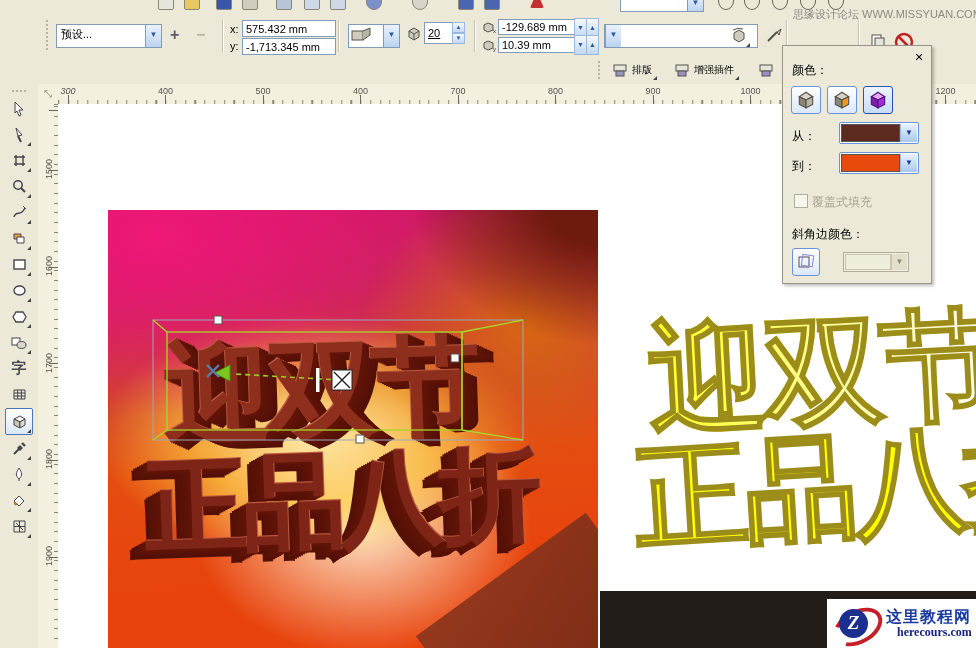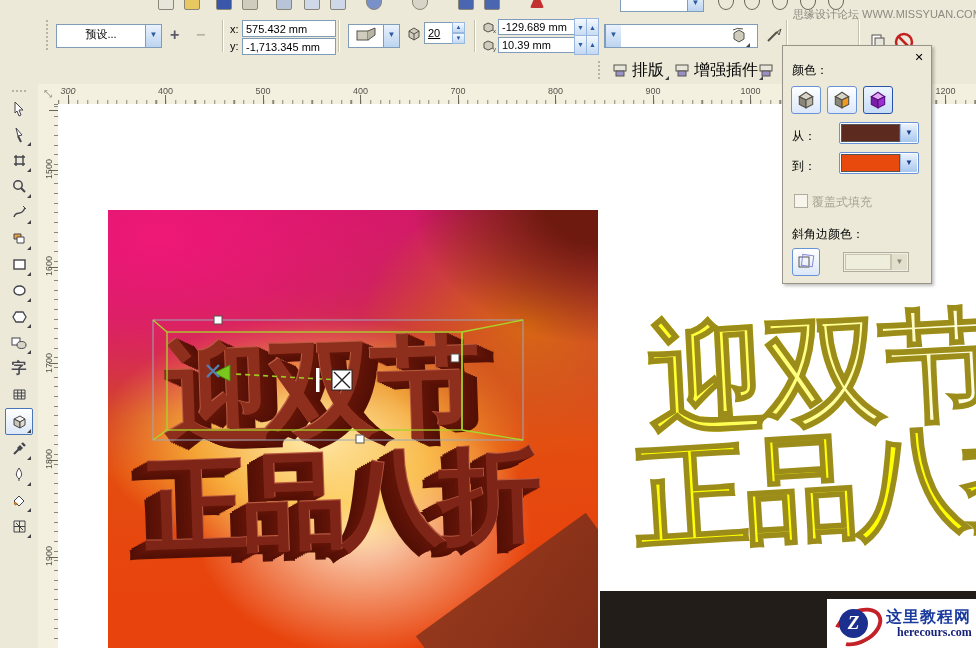--- a/index.html
+++ b/index.html
@@ -10,33 +10,33 @@
   .topstrip{left:0;top:0;width:976px;height:14px;background:#ece9d8;border-bottom:1px solid #d8d4c4;overflow:hidden;}
   .cuticon{position:absolute;top:-8px;width:14px;height:16px;border:1px solid #8a8778;border-radius:2px;background:#cfccbd;}
   .grip{border-left:2px dotted #b8b4a0;height:100%;}
   .vsep{position:absolute;width:1px;background:#c6c2b0;border-right:1px solid #fff;}
   .combo-cut{position:absolute;top:-6px;height:16px;background:#fff;border:1px solid #7f9db9;}
   .chev{display:inline-block;width:15px;height:100%;background:linear-gradient(#eaf2fd,#bcd4f0);border-left:1px solid #7f9db9;color:#2a5aa0;text-align:center;line-height:16px;font-size:8px;}
   
   .propbar{left:0;top:14px;width:976px;height:42px;background:#ece9d8;border-bottom:1px solid #b8b4a4;}
   .fld{background:#fff;border:1px solid #7f9db9;font-size:11px;padding:0 3px;display:flex;align-items:center;white-space:nowrap;overflow:hidden;}
   .xpcombo{display:flex;background:#fff;border:1px solid #7f9db9;align-items:stretch;}
-  .xpcombo .val{flex:1;padding:2px 4px;white-space:nowrap;overflow:hidden;text-align:center;}
+  .xpcombo .val{flex:1;padding:2px 4px;white-space:nowrap;overflow:hidden;}
   .spin{display:flex;flex-direction:column;width:13px;}
   .spin span{flex:1;background:linear-gradient(#f4f9ff,#c2d8f2);border:1px solid #98b8e0;font-size:6px;line-height:8px;text-align:center;color:#2a5aa0;}
   .pm{font-weight:bold;font-size:16px;color:#5a5a66;}
   .lbl{font-size:11px;}
   .arrbtn{width:11px;height:18px;background:linear-gradient(#f4f9ff,#c2d8f2);border:1px solid #98b8e0;font-size:7px;color:#2a5aa0;text-align:center;line-height:18px;}
   .toolbtn{display:flex;align-items:center;justify-content:center;width:24px;height:24px;border-radius:2px;}
   .toolbtn.pressed{background:#f8d8a8;border:1px solid #4a76b8;background:linear-gradient(#fde6c2,#f5c87e);}
   .flyc{position:relative;}
   .flyc::after{content:"";position:absolute;right:1px;bottom:1px;border-left:4px solid transparent;border-bottom:4px solid #444;}
   
   .secbar{left:0;top:56px;width:976px;height:28px;background:#ece9d8;}
-  .tbtn{position:absolute;top:3px;height:22px;display:flex;align-items:center;gap:4px;padding:0 6px;font-size:16px;}
+  .tbtn{position:absolute;top:3px;height:22px;display:flex;align-items:center;gap:4px;padding:0 6px;font-size:10px;}
   
   .hruler{left:58px;top:84px;width:918px;height:20px;background:#f4f0e0;border-bottom:1px solid #98948a;
     background-image:
       repeating-linear-gradient(to right,#6a675c 0 1px,transparent 1px 97.5px),
       repeating-linear-gradient(to right,#8a877a 0 1px,transparent 1px 9.75px);
     background-size:100% 9px,100% 4px;background-position:10px 100%,0.25px 100%;background-repeat:repeat-x;}
   .hruler b{position:absolute;bottom:8px;transform:translateX(-50%);font-weight:normal;font-size:9px;color:#55524a;}
   .vruler{left:38px;top:104px;width:20px;height:544px;background:#f4f0e0;border-right:1px solid #98948a;
     background-image:
       repeating-linear-gradient(to bottom,#6a675c 0 1px,transparent 1px 96.75px),

